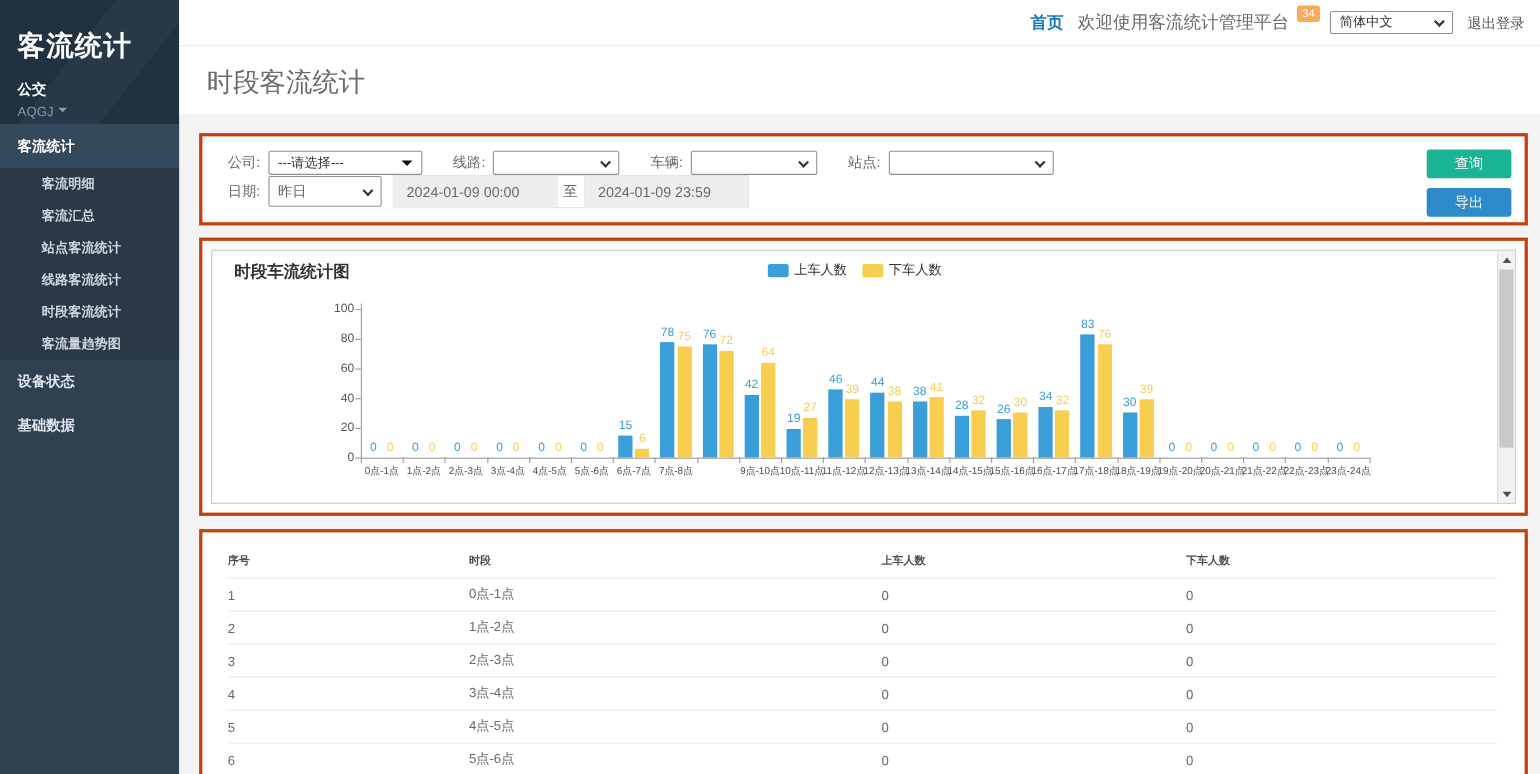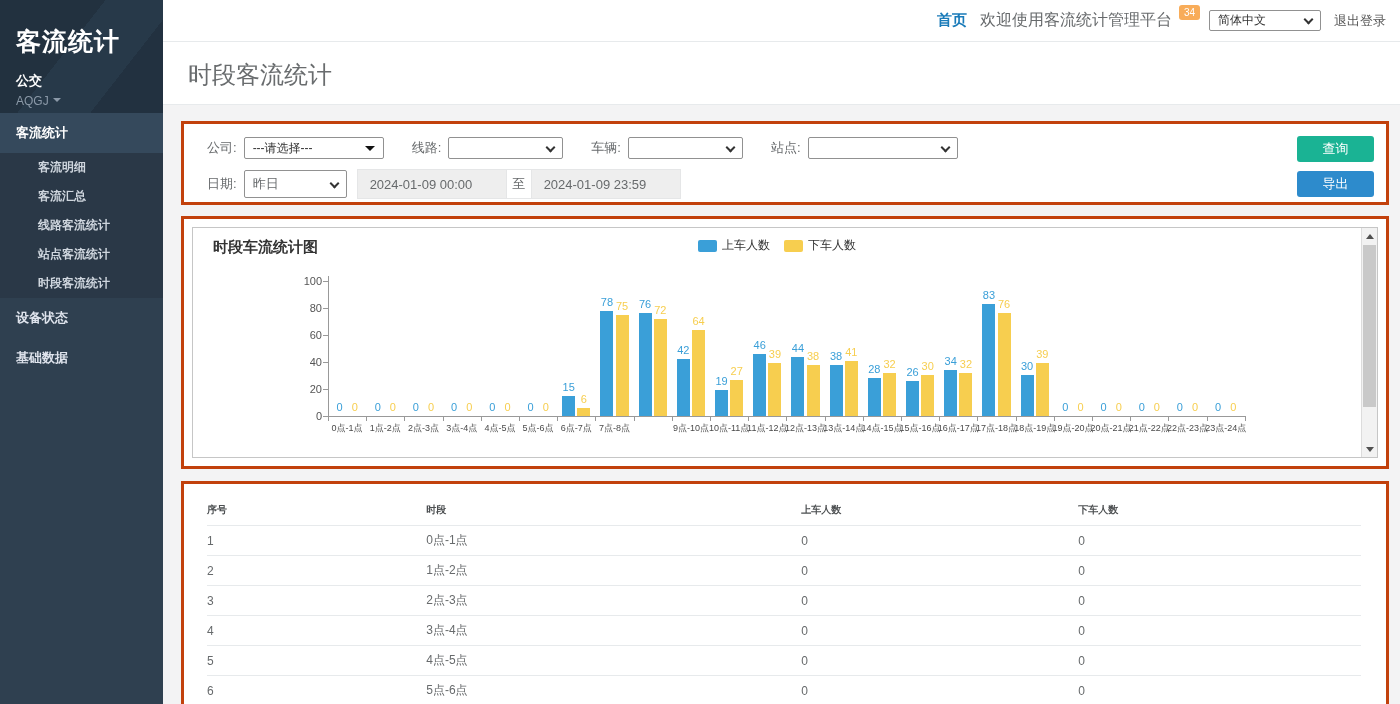--- a/index.html
+++ b/index.html
@@ -37,21 +37,21 @@
   .breadcrumb .sep { color:#999; margin:0 6px; }
   .breadcrumb .bc-last { font-weight:bold; }
   .breadcrumb .bc-link { cursor:pointer; }
 
   .content { flex:1; padding:16px 11px 0 18px; overflow:hidden; }
   .panel { background:#fff; border:3px solid #c2410c; }
 
   
   .filter-panel { position:relative; padding:13px 12px 13px 23px; margin-bottom:11px; height:84px; }
   .frow { display:flex; align-items:center; }
-  .frow + .frow { margin-top:10px; }
+  .frow + .frow { margin-top:0; }
   .flabel { font-size:13px; color:#676a6c; margin-right:7px; }
   .sel { position:relative; height:22px; background:#fff; border:1px solid #919191; border-radius:2px;
     display:flex; align-items:center; padding:0 24px 0 8px; font-size:12px; color:#333; cursor:pointer; }
   .sel .chev { position:absolute; right:8px; top:6px; width:7px; height:7px;
     border-left:2px solid #333; border-bottom:2px solid #333; transform:rotate(-45deg); }
   .sel .tri { position:absolute; right:8px; top:8px; width:0; height:0;
     border:5px solid transparent; border-top-color:#111; }
   .w140 { width:140px; } .w115 { width:115px; } .w150 { width:150px; }
   .gap { width:28px; }
   .sel.tall { height:28px; font-size:13px; color:#676a6c; }
@@ -106,23 +106,24 @@
     <div class="side-head">
       <div class="logo">客流统计</div>
       <div class="org">公交</div>
       <div class="user"><span>AQGJ</span><span class="caret"></span></div>
     </div>
     <nav id="side-menu">
         <div class="menu-item active">客流统计</div>
         <div class="submenu">
           <div class="submenu-item">客流明细</div>
           <div class="submenu-item">客流汇总</div>
+          <div class="submenu-item">站点客流统计</div>
           <div class="submenu-item">线路客流统计</div>
-          <div class="submenu-item">站点客流统计</div>
           <div class="submenu-item">时段客流统计</div>
+          <div class="submenu-item">客流量趋势图</div>
         </div>
         <div class="menu-item">设备状态</div>
         <div class="menu-item">基础数据</div>
       </nav>
   </aside>
 
   <div class="main">
 
     <header class="topbar">
       <a class="home-link">首页</a>

